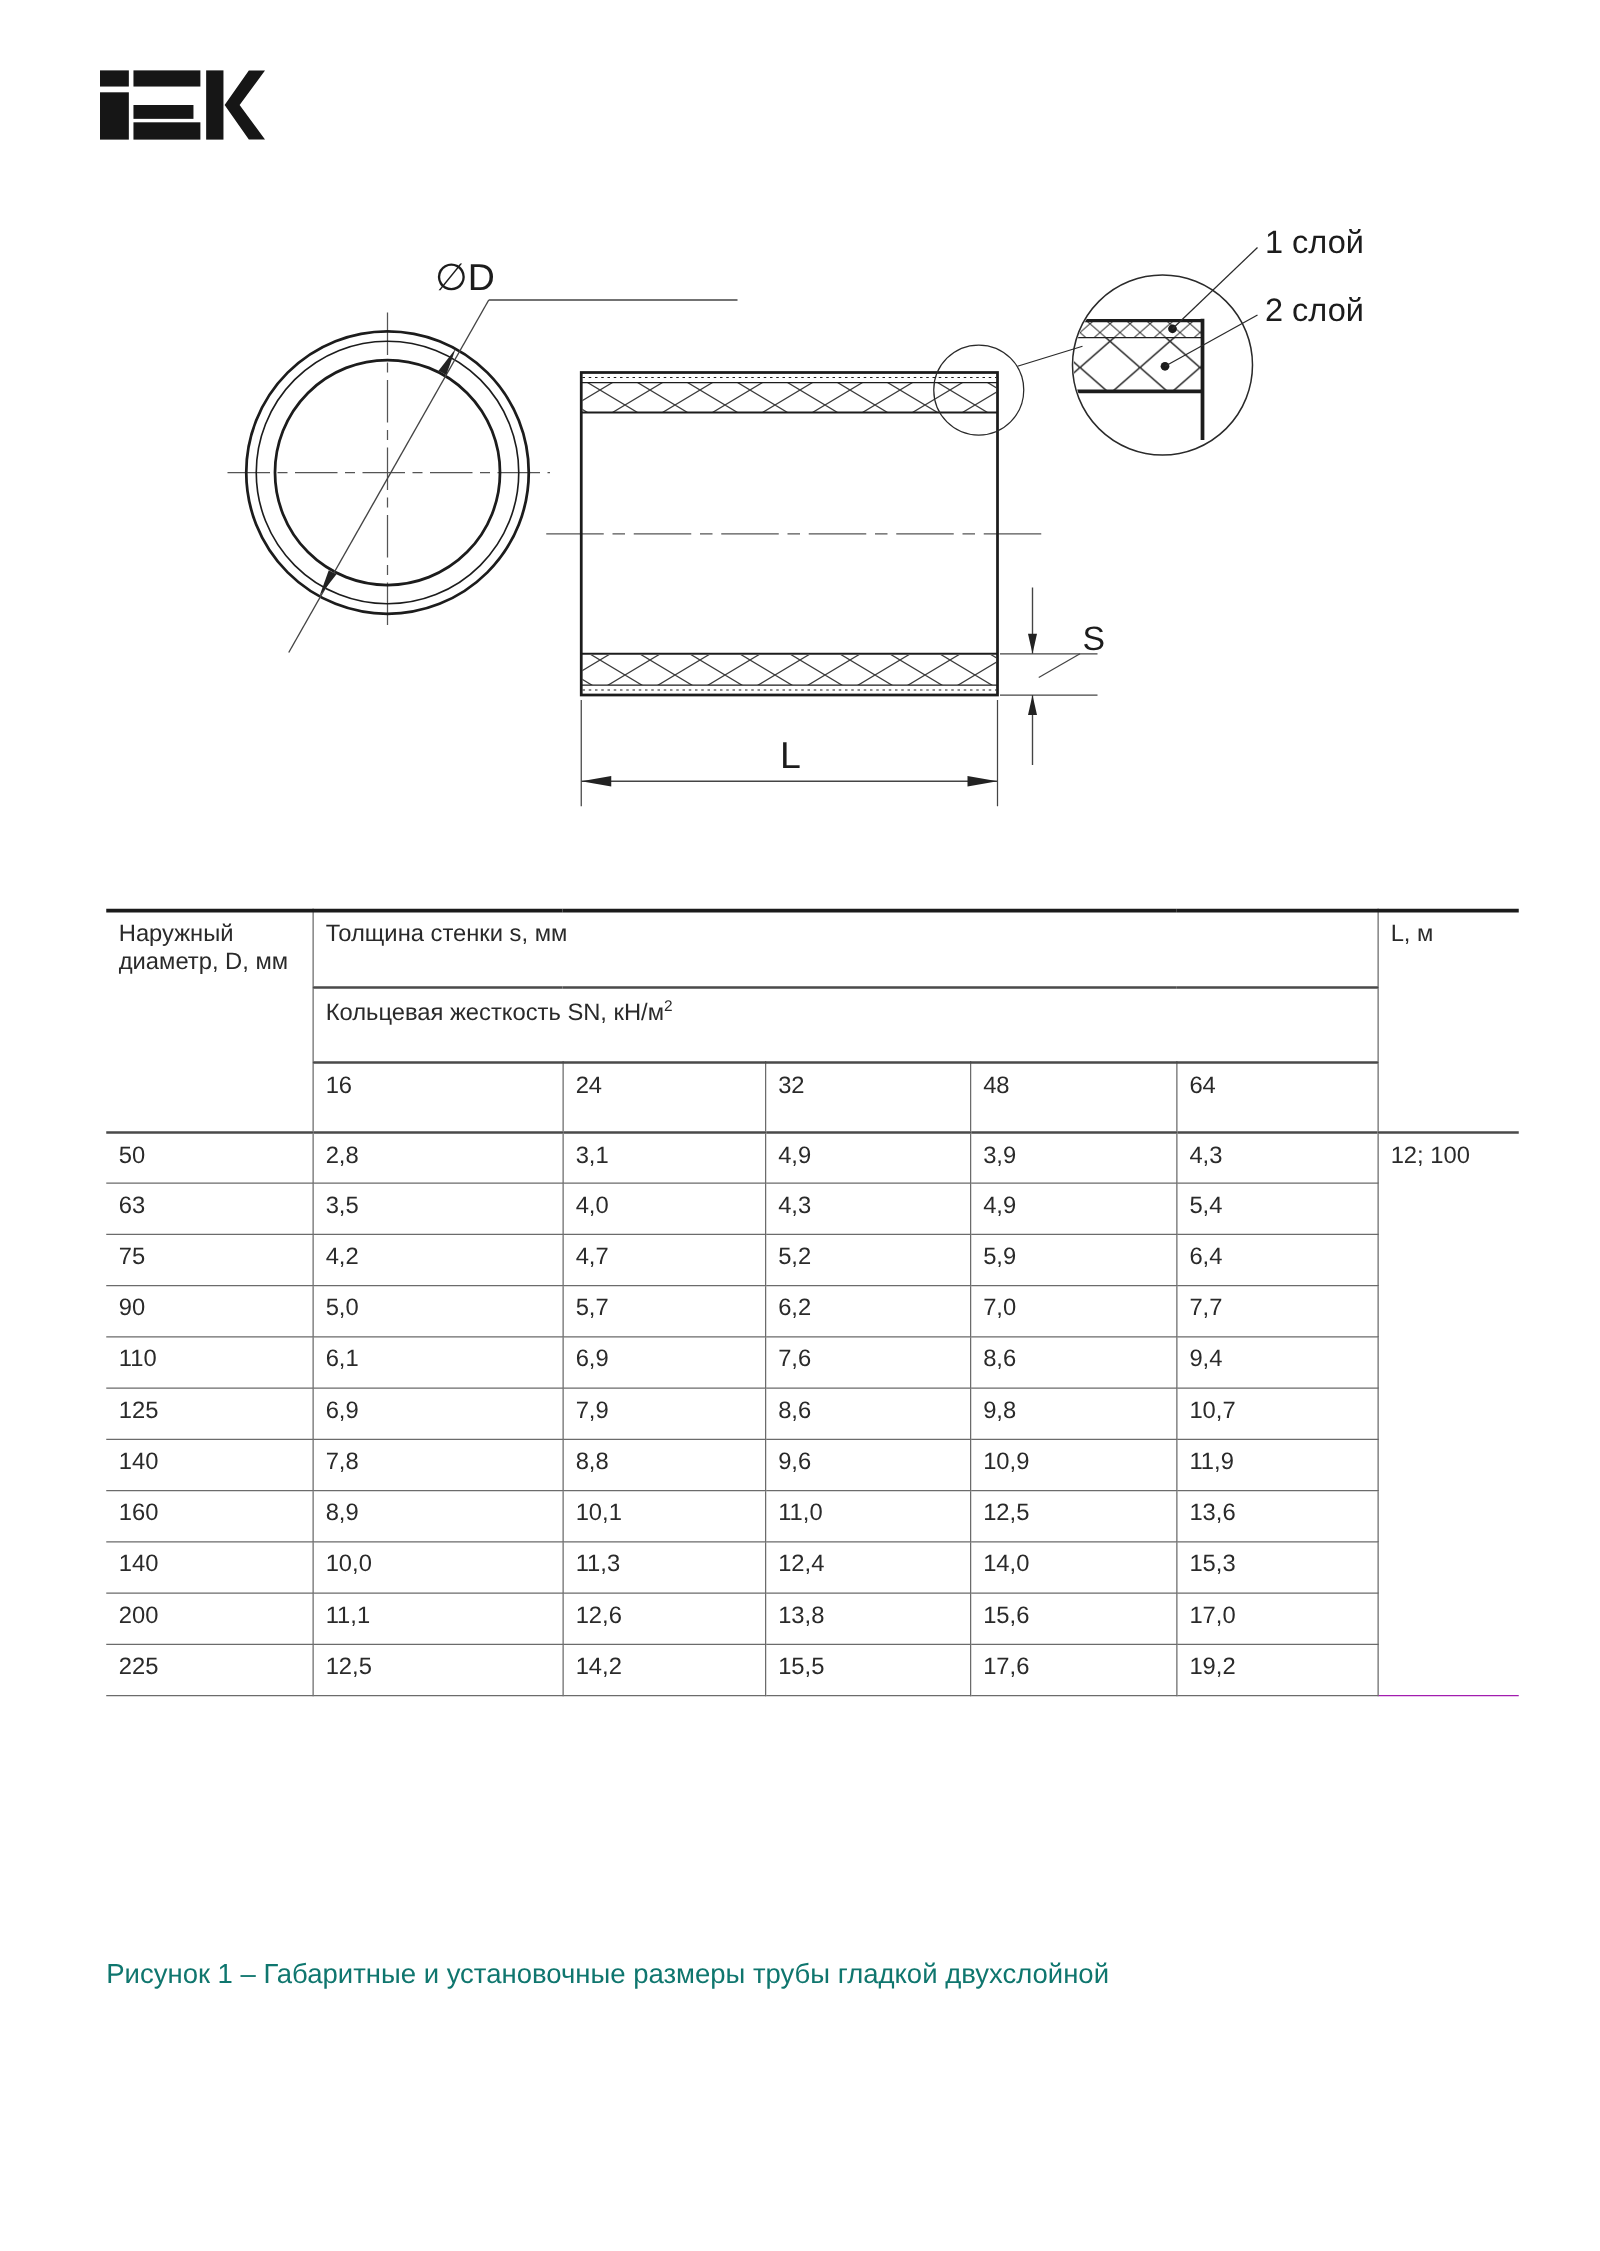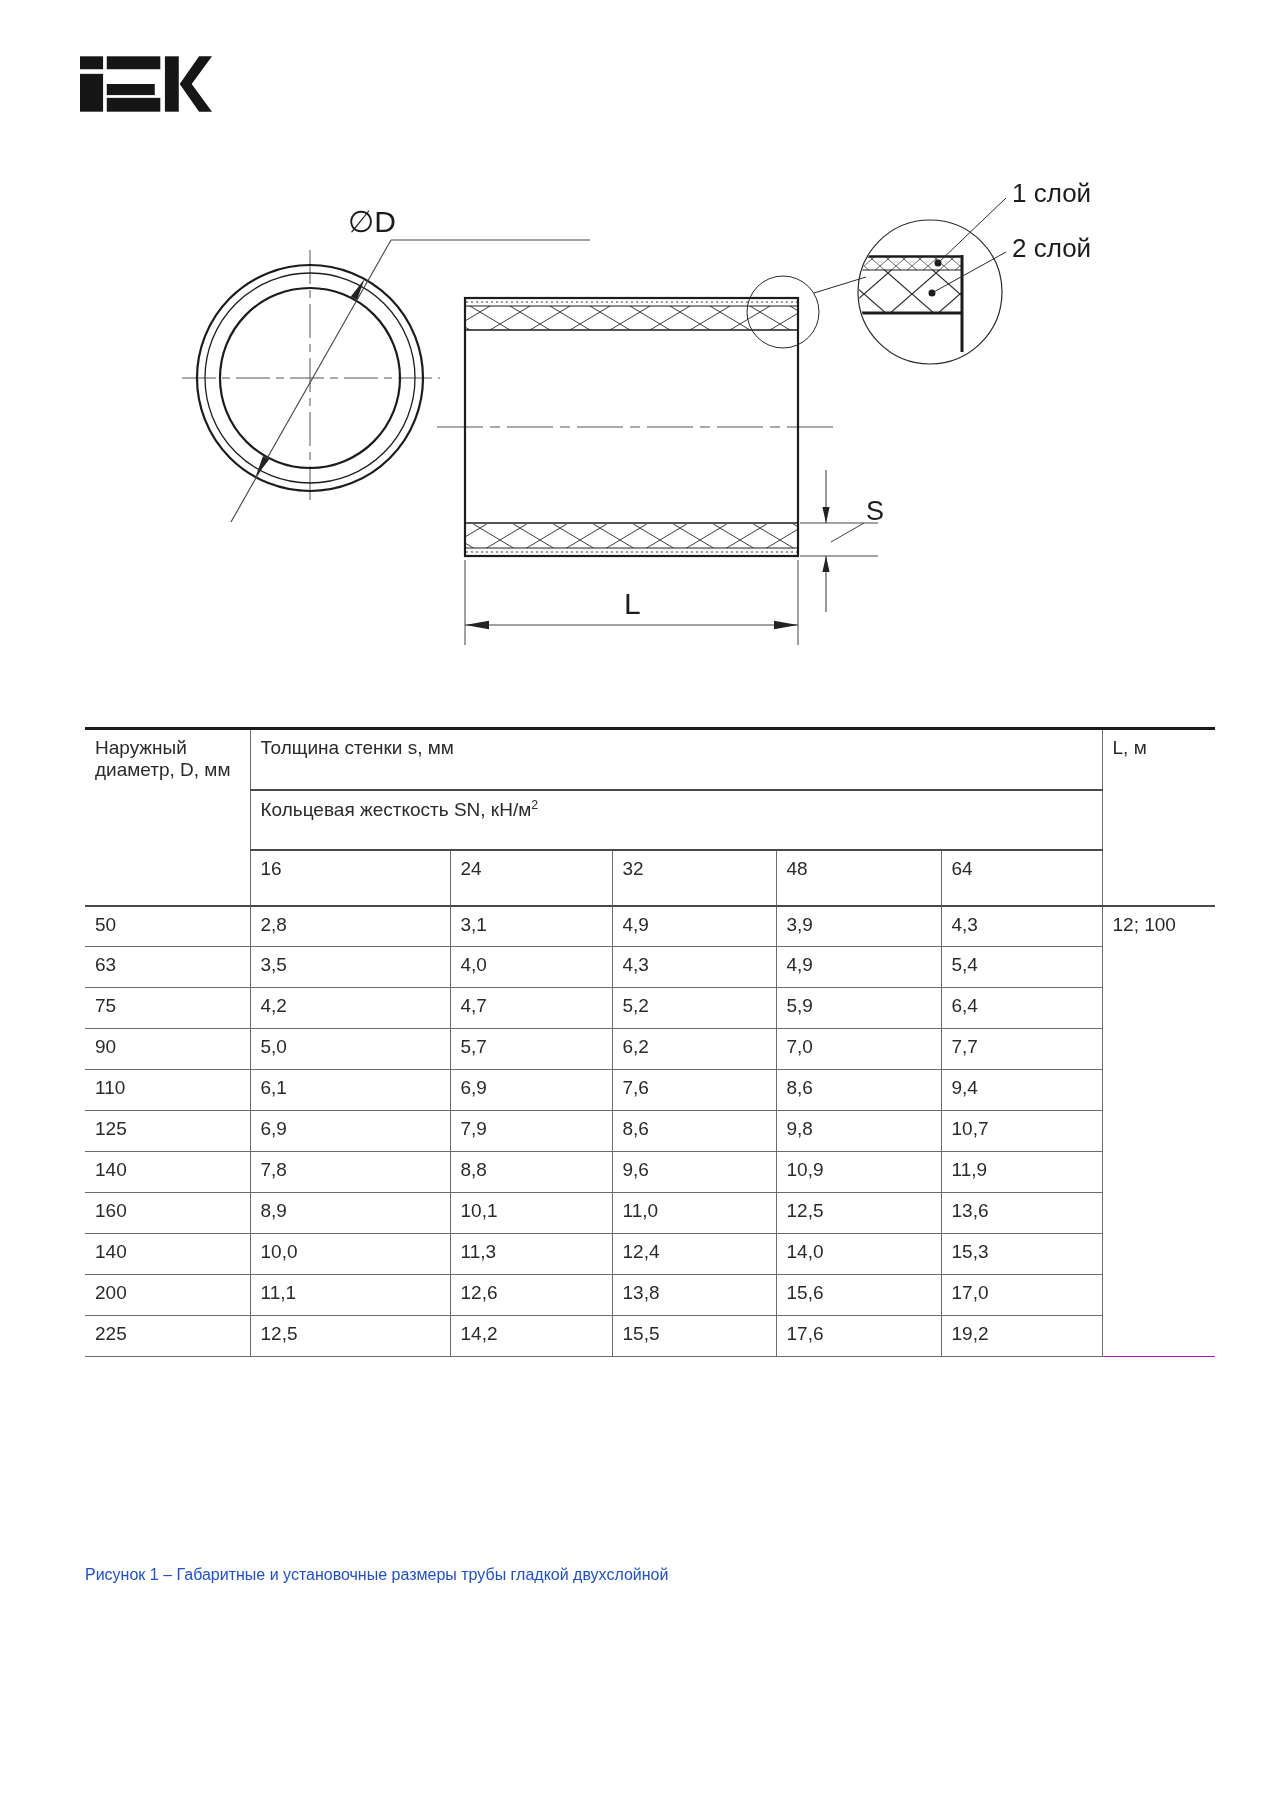--- a/index.html
+++ b/index.html
@@ -38,21 +38,21 @@
   table.spec tbody td{border-bottom:1px solid #6b6b6b;height:41px;}
   table.spec .r1{height:61px;}
   table.spec .r2{height:60px;}
   table.spec .r3{height:56px;}
   table.spec .c-l, table.spec .l-cell{border-right:none;margin-top:17px;}
   table.spec .l-cell{border-bottom:none;}
   table.spec sup{font-size:0.65em;}
 
   .caption{
     position:absolute;left:85px;top:1566px;
-    font-size:16px;color:#1d4ed8;
+    font-size:22px;color:#0f766e;
   }
 </style>
 </head>
 <body>
 
 <div class="page">
 
   <svg class="logo-svg" viewBox="0 0 143 60" role="img" aria-label="IEK">
     <g fill="#161616">
       <rect x="0" y="0" width="25" height="14"></rect>

